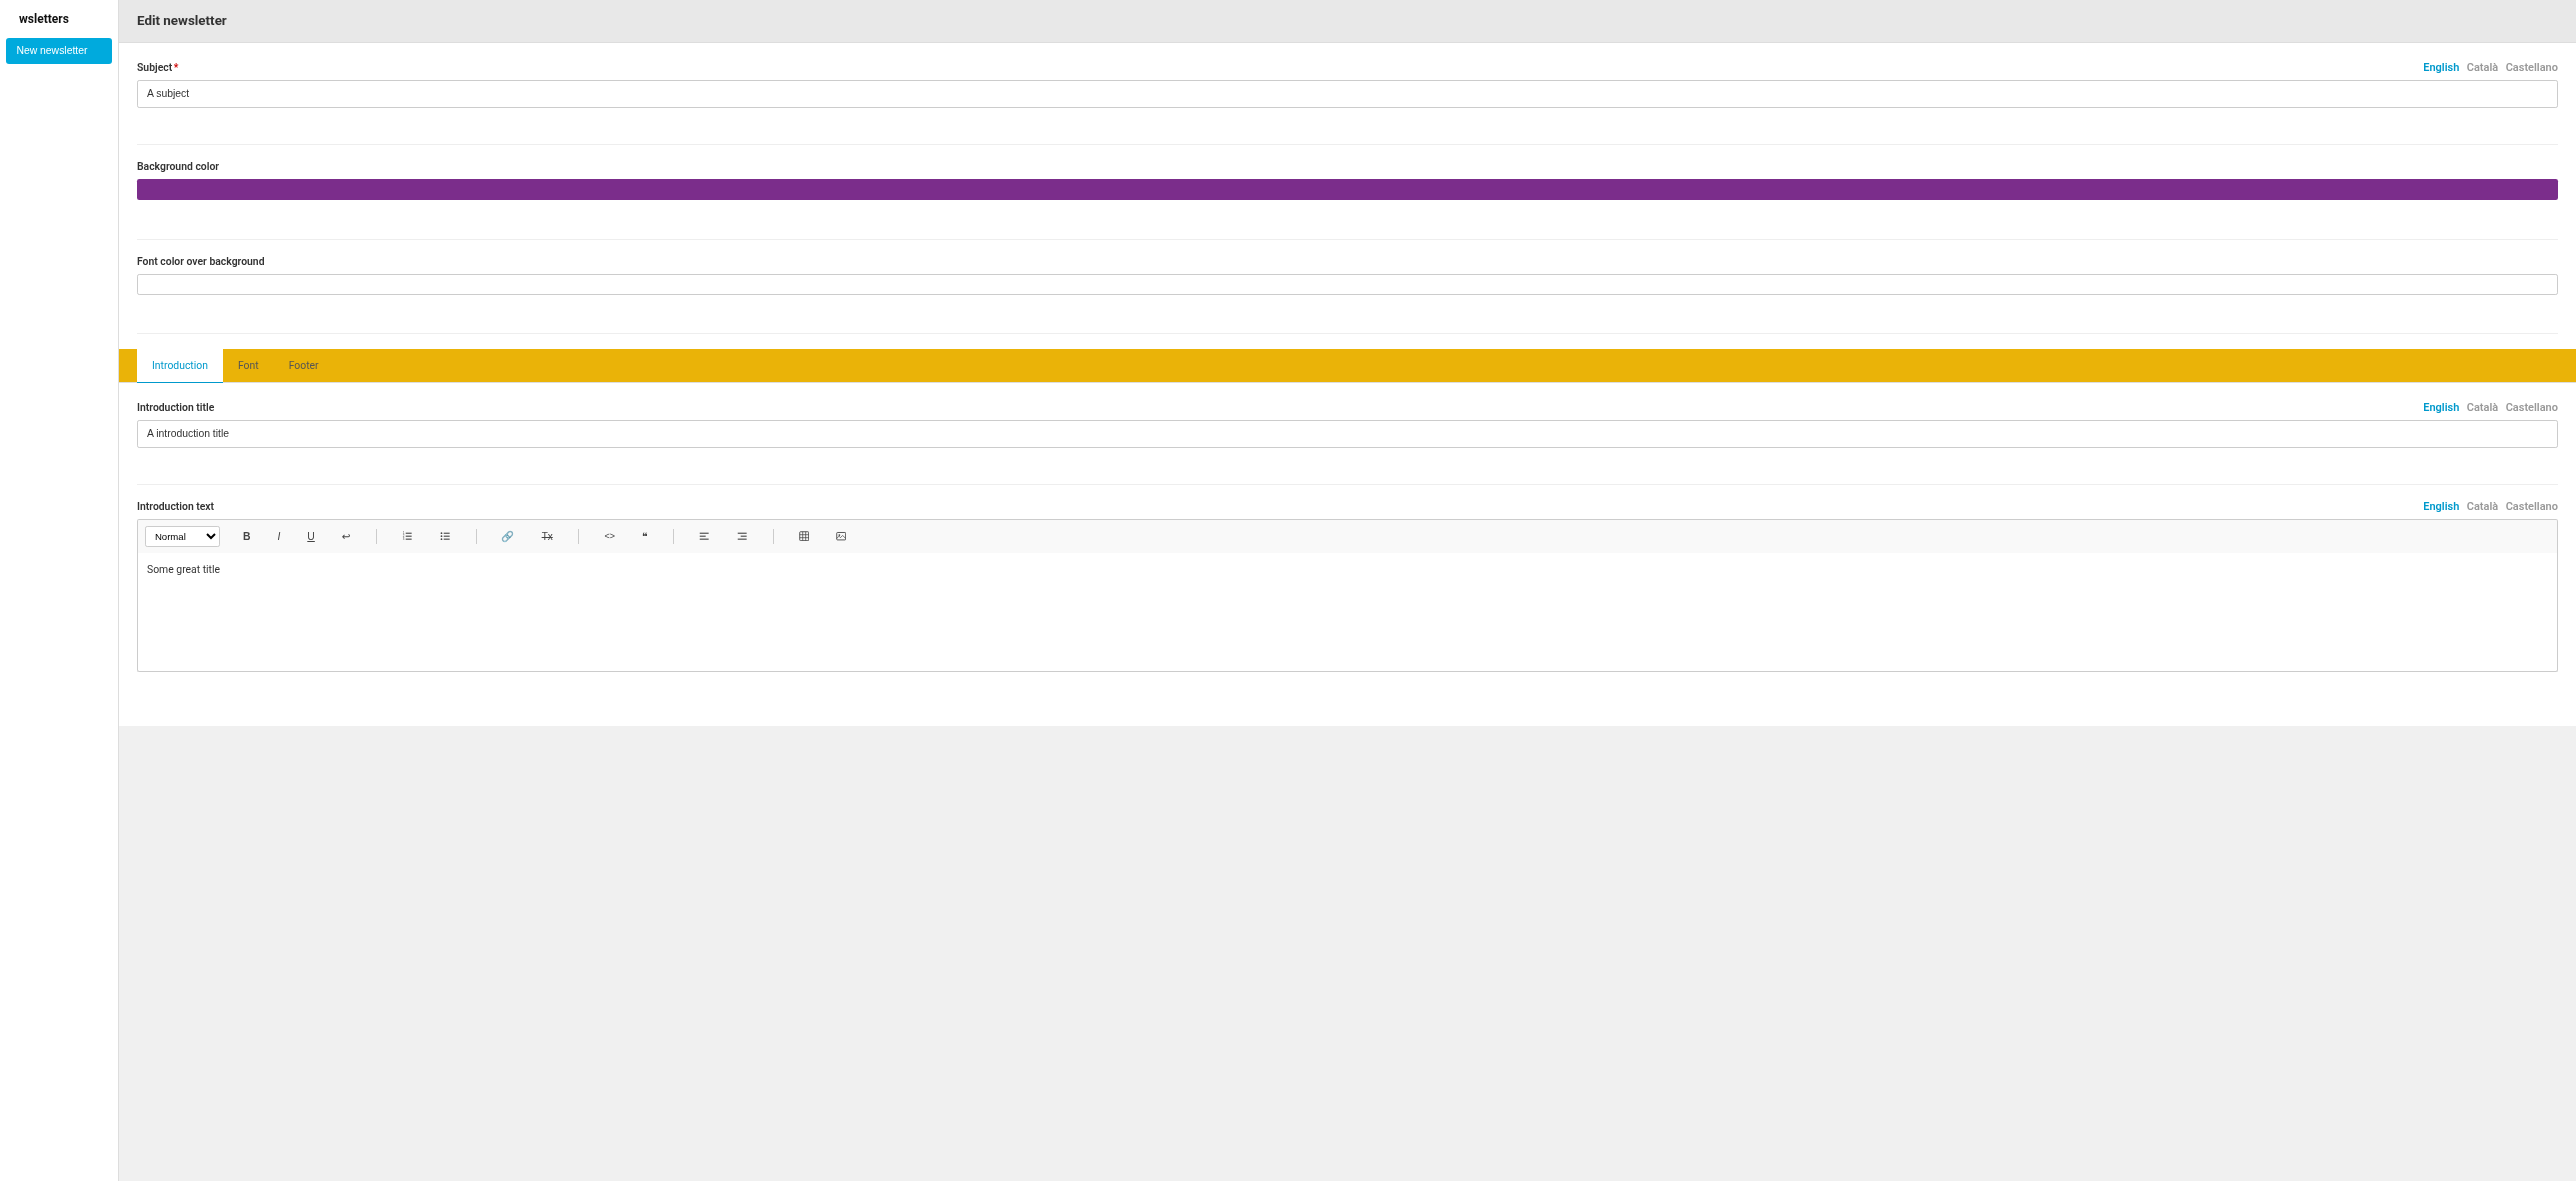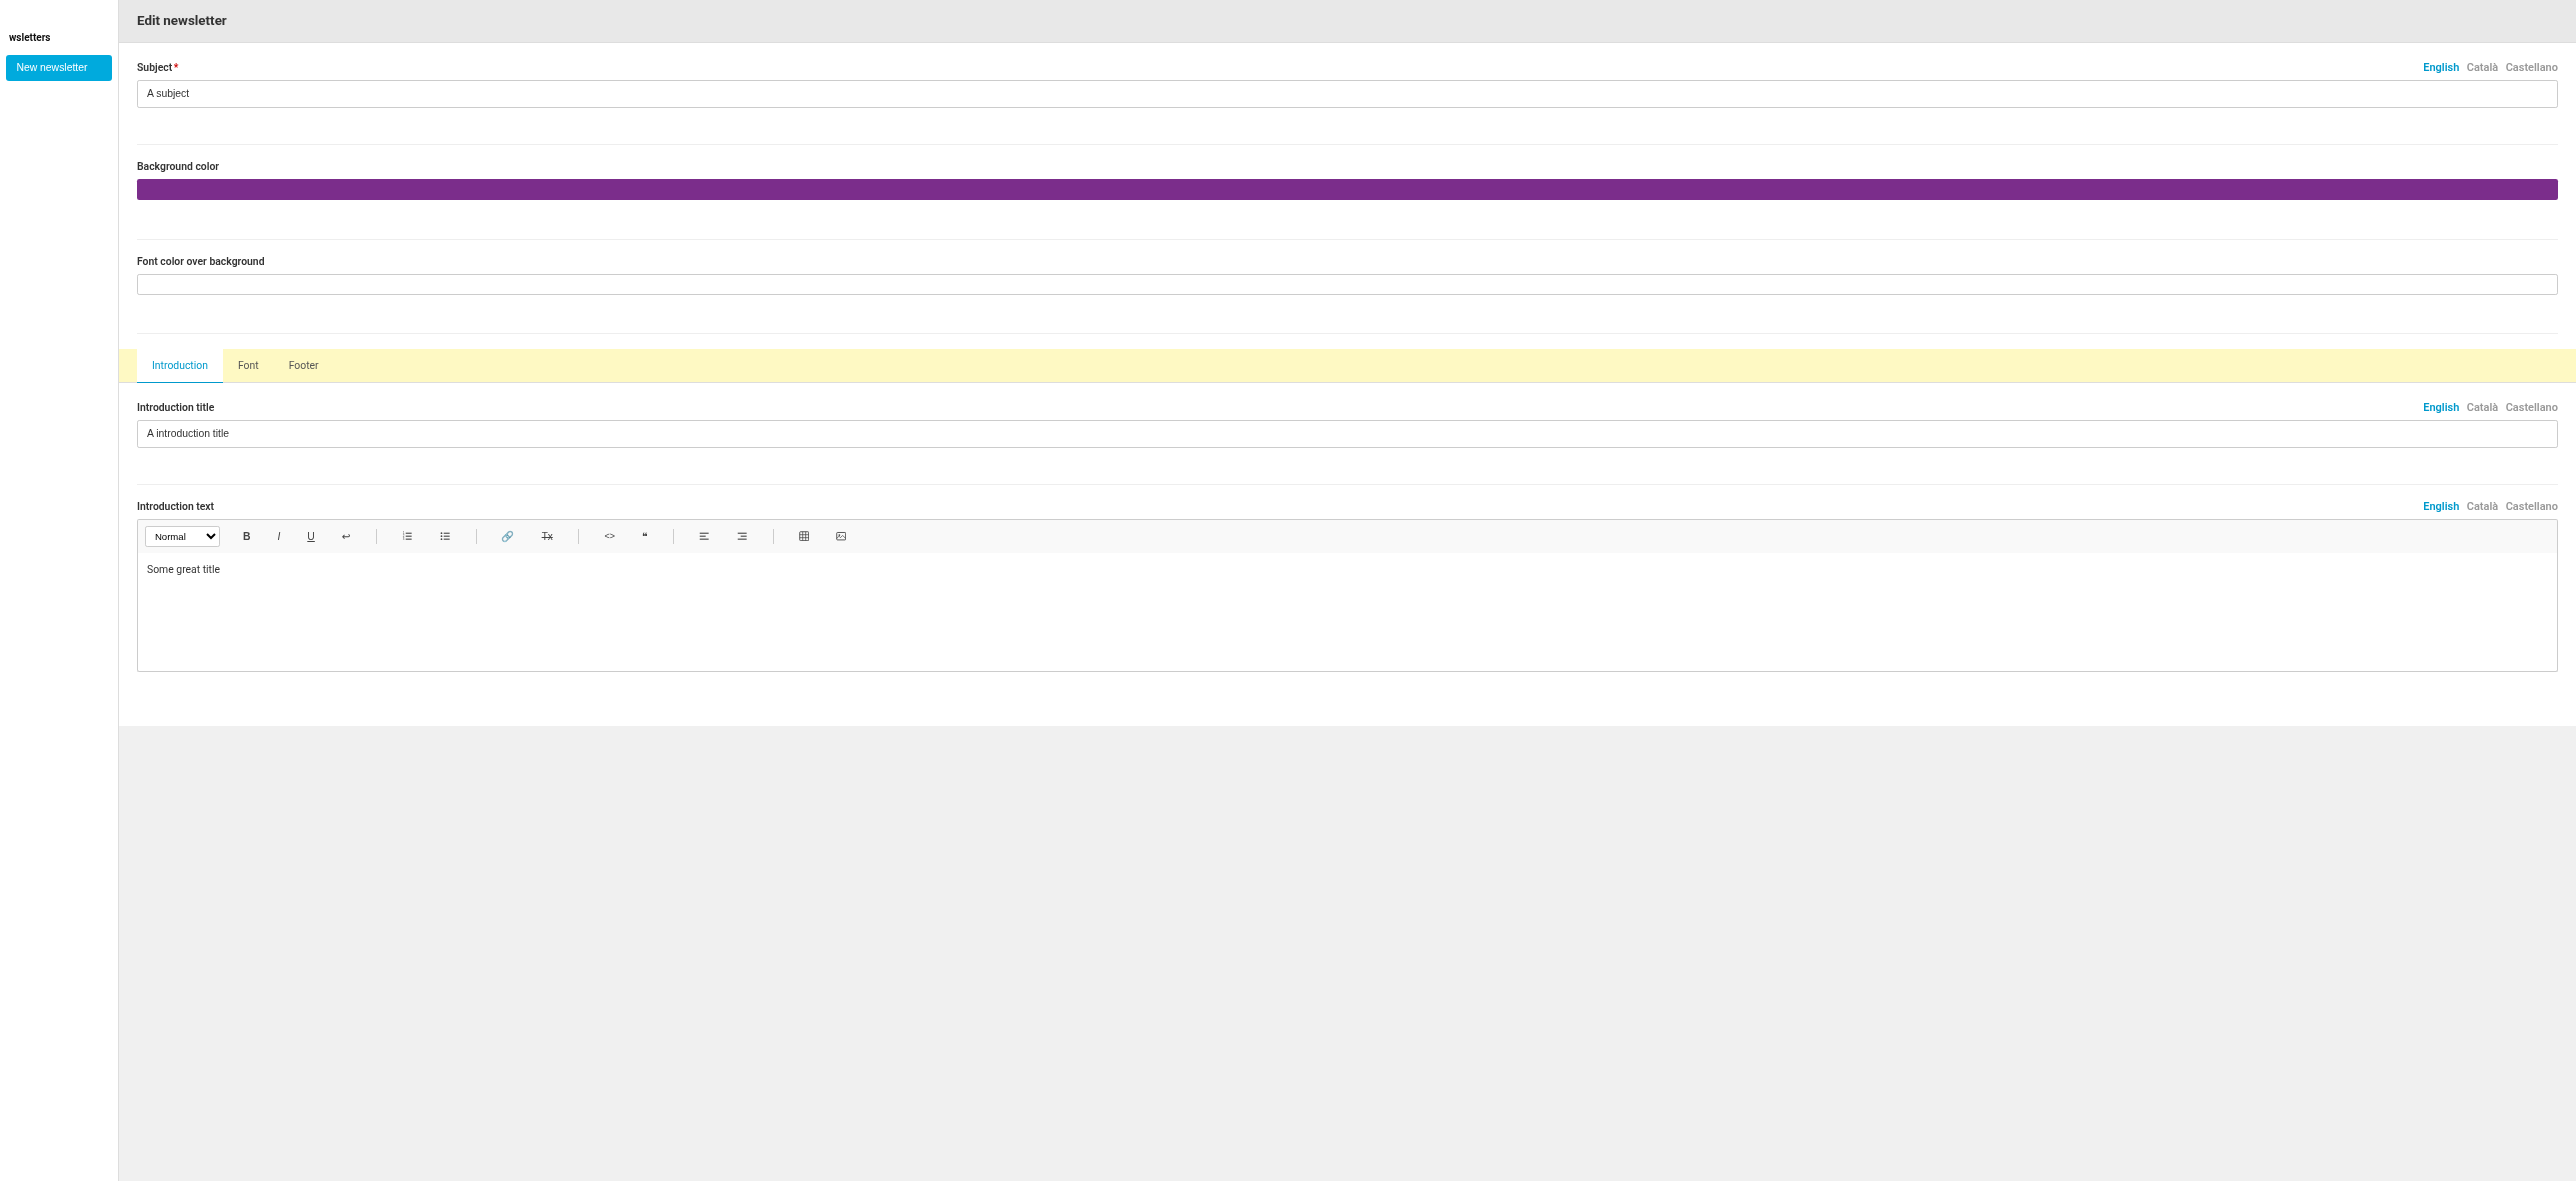--- a/index.html
+++ b/index.html
@@ -12,25 +12,24 @@
       color: #333;
     }
     .sidebar {
       width: 119px;
       background: #fff;
       flex-shrink: 0;
       padding-top: 6px;
       border-right: 0.7px solid #ddd;
     }
     .sidebar-title {
-      font-size: 10px;
+      font-size: 12px;
       font-weight: 700;
-      padding: 6px 9px;
+      padding: 6px 19px;
       color: #111;
-      margin-top: 20px;
     }
     .sidebar-new-btn {
       display: block;
       margin: 6px 6px;
       background: #00aadd;
       color: #fff;
       border: none;
       border-radius: 3px;
       padding: 7.4px 10.4px;
       font-size: 10.4px;
@@ -111,21 +110,21 @@
       background: #fff;
       border-radius: 2.2px;
       cursor: pointer;
       border: 0.7px solid #ccc;
     }
     .tabs-bar {
       display: flex;
       border-bottom: 1.5px solid #ddd;
       margin: 0 -18px;
       padding: 0 18px;
-      background: #fef9c3;
+      background: #eab308;
       margin-bottom: 18px;
       align-items: flex-end;
     }
     .tab-item {
       padding: 10.4px 15px;
       font-size: 10.4px;
       cursor: pointer;
       color: #555;
       border-bottom: 1.5px solid transparent;
       margin-bottom: -1.5px;

